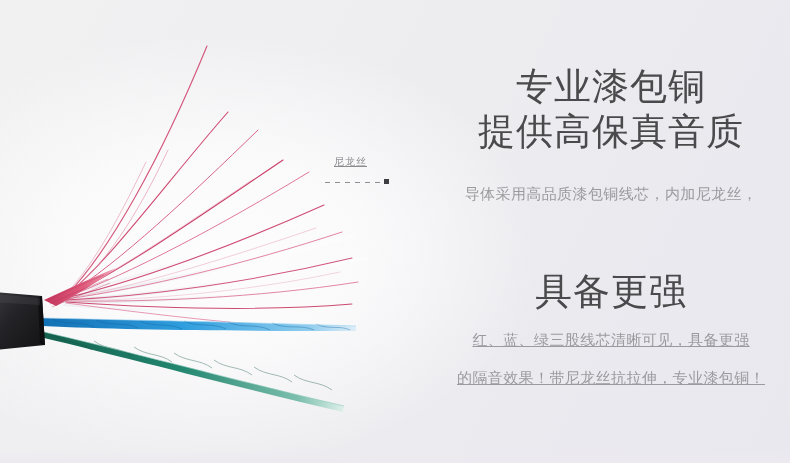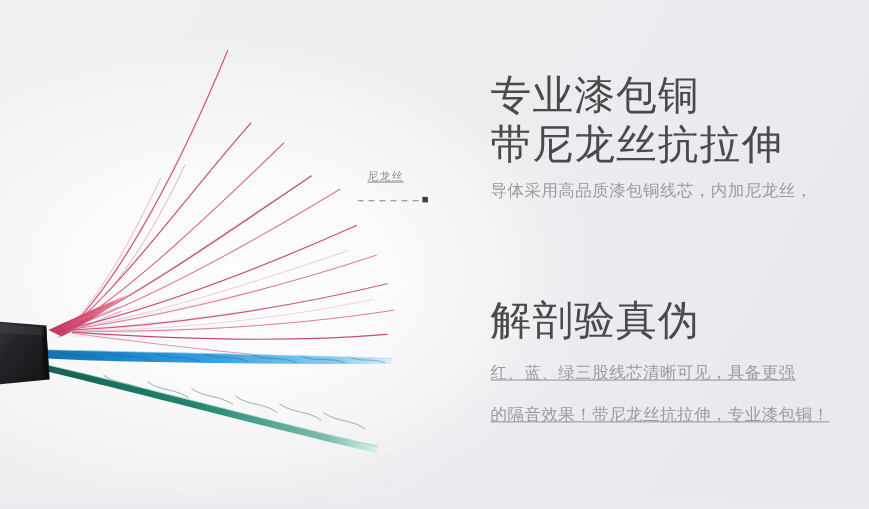--- a/index.html
+++ b/index.html
@@ -15,31 +15,31 @@
       linear-gradient(118deg, #f1f1f2 0%, #eeeef0 38%, #ebeaef 70%, #e9e8ee 100%);
   }
   #stage:after{
     content:"";position:absolute;left:0;right:0;bottom:0;height:14px;
     background:linear-gradient(180deg, rgba(234,233,239,0) 0%, #eceaf0 100%);
     pointer-events:none;
   }
   .art{position:absolute;left:0;top:0;width:790px;height:463px;}
 
   
-  .copy{position:absolute;left:446px;top:0;width:330px;}
+  .copy{position:absolute;left:446px;top:0;width:330px;text-align:center;}
   .head{
     color:#4a4a4c;font-weight:300;font-size:37px;line-height:45px;
     letter-spacing:1px;white-space:nowrap;
   }
   .body{
     color:#9b9b9f;font-weight:400;font-size:15px;line-height:25px;
     letter-spacing:.4px;
   }
   #block1{position:absolute;left:446px;top:64px;}
-  #block1 .body{margin-top:7px;}
+  #block1 .body{margin-top:27px;}
   #block2{position:absolute;left:446px;top:269px;}
   #block2 .body{margin-top:13px;text-decoration:underline;}
 
   
   #callout{position:absolute;left:334px;top:153px;}
   #callout .label{
     color:#8b8b90;font-size:10px;line-height:18px;letter-spacing:1px;white-space:nowrap;text-decoration:underline;
   }
   #leader{
     position:absolute;left:325px;top:182px;width:58px;height:1px;
@@ -156,23 +156,23 @@
   </svg>
 
   <div id="callout">
     <div class="label">尼龙丝</div>
   </div>
   <div id="leader"></div>
   <div id="leader-dot"></div>
 
   <div id="block1" class="copy">
     <div class="head">专业漆包铜</div>
-    <div class="head">带尼龙丝抗拉伸</div>
+    <div class="head">提供高保真音质</div>
     <div class="body">导体采用高品质漆包铜线芯，内加尼龙丝，</div>
   </div>
 
   <div id="block2" class="copy">
-    <div class="head">解剖验真伪</div>
+    <div class="head">具备更强</div>
     <div class="body">红、蓝、绿三股线芯清晰可见，具备更强</div>
     <div class="body">的隔音效果！带尼龙丝抗拉伸，专业漆包铜！</div>
   </div>
 
 </div>
 
 </body></html>

